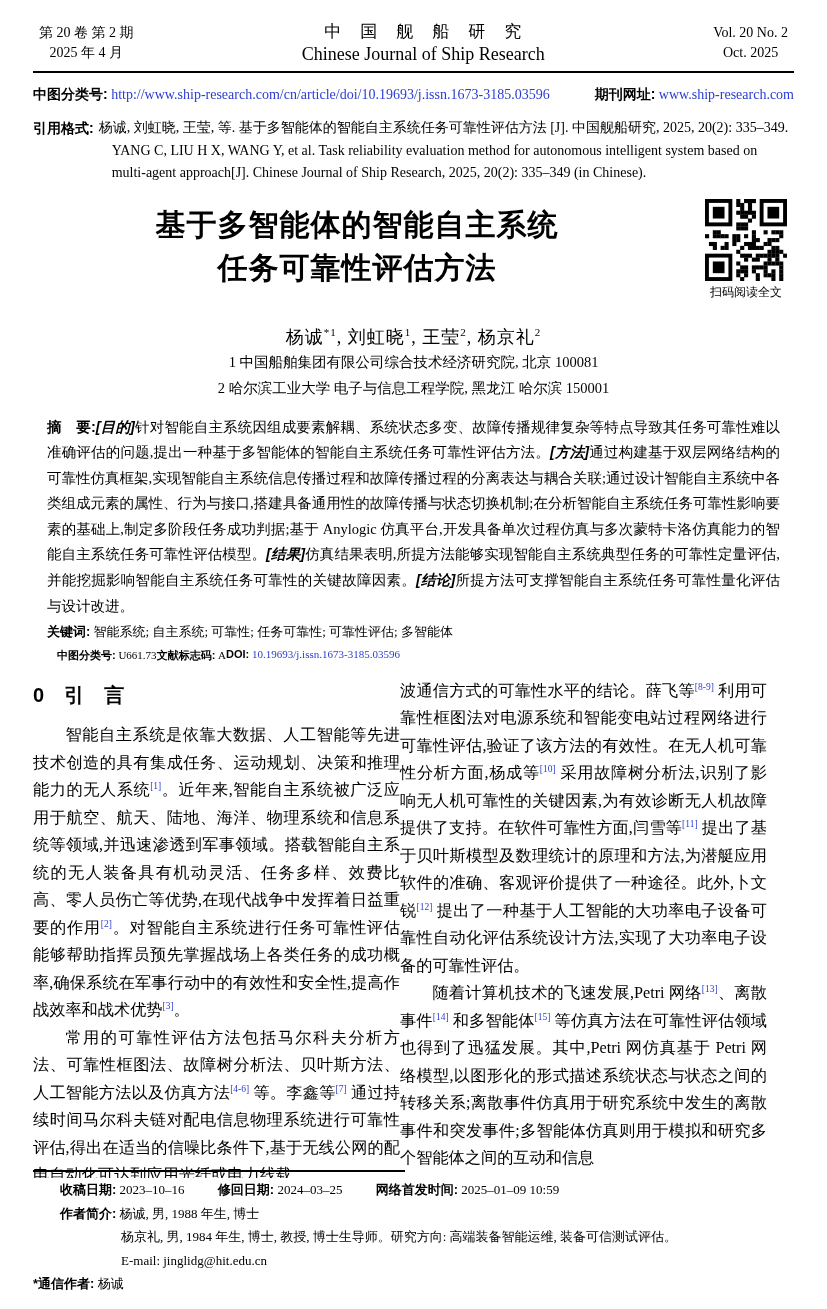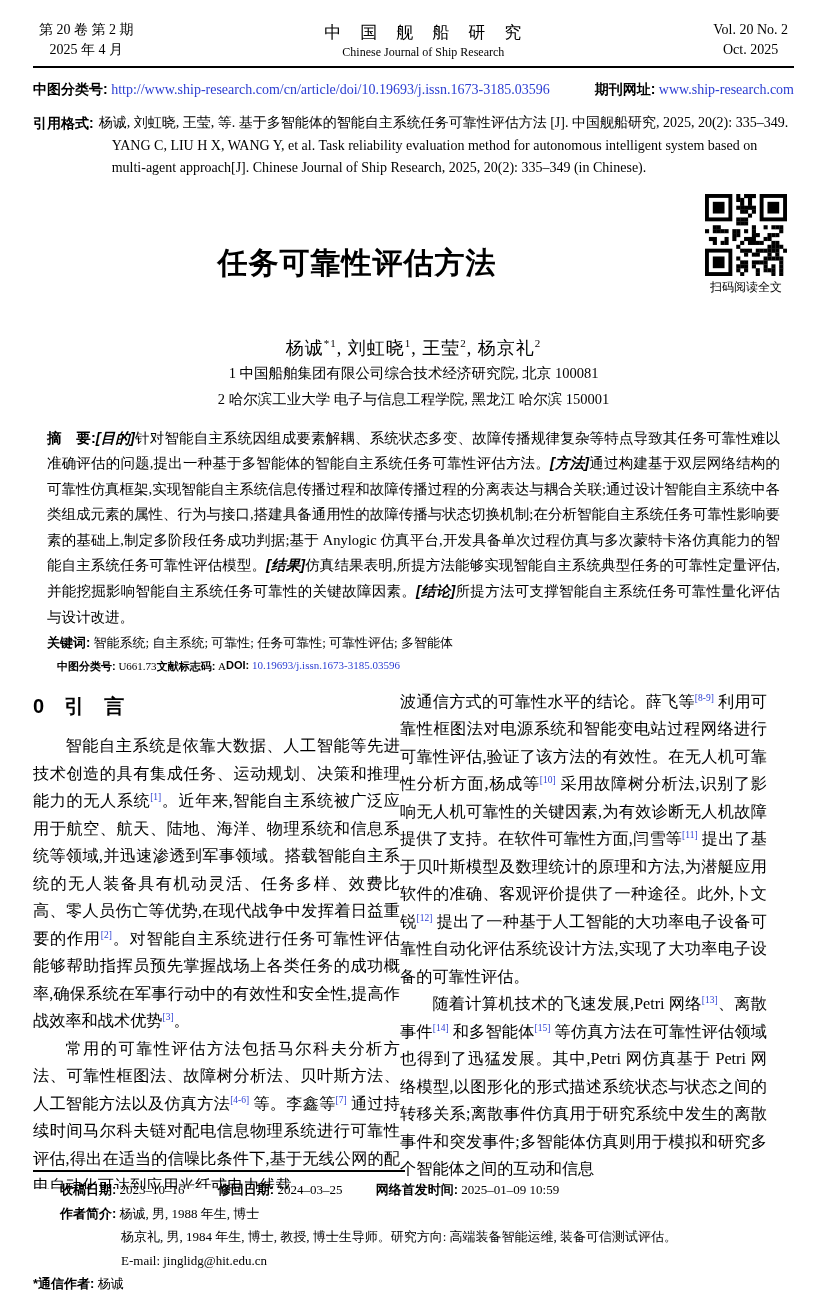--- a/index.html
+++ b/index.html
@@ -11,21 +11,21 @@
     overflow:hidden; position:relative;
   }
   .page { position:relative; width:827px; height:1294px; padding:20px 33px 0; }
   .hei { font-family:"Liberation Sans","DejaVu Sans",sans-serif; font-weight:700; }
 
   
   .masthead { display:flex; justify-content:space-between; align-items:center; padding:0 6px 6px; }
   .mh-side { text-align:center; font-size:14px; line-height:20px; }
   .mh-center { text-align:center; }
   .journal-cn { font-size:17px; letter-spacing:1px; }
-  .journal-en { font-size:12px; margin-top:1px; }
+  .journal-en { font-size:18px; margin-top:1px; }
   .rule { border-top:2.5px solid #000; }
 
   
   .links-row { display:flex; justify-content:space-between; font-size:14px; margin-top:13px; }
   .link { color:var(--link); text-decoration:none; cursor:pointer; }
 
   
   .citation { display:flex; font-size:14px; line-height:22.5px; margin-top:13px; }
   .cit-label { white-space:nowrap; }
   .cit-body { margin-left:5px; }
@@ -34,21 +34,21 @@
   
   .title-wrap { position:relative; margin-top:18px; height:110px; }
   .title { margin:0; width:648px; text-align:center;
     font-family:"Liberation Sans","DejaVu Sans",sans-serif;
     font-size:30px; line-height:43px; font-weight:700; letter-spacing:1px; }
   .qr-box { position:absolute; right:0; top:-4px; width:96px; text-align:center; }
   .qr-box svg { display:block; margin:0 auto; }
   .qr-caption { font-size:12px; margin-top:3px; white-space:nowrap; }
 
   
-  .authors { text-align:center; font-size:18px; margin-top:28px; letter-spacing:1px; }
+  .authors { text-align:center; font-size:18px; margin-top:12px; letter-spacing:1px; }
   .authors sup { font-size:11px; }
   .affil { text-align:center; font-size:14.5px; line-height:26.5px; }
 
   
   .abstract { margin:13px 14px 0; font-size:14.5px; line-height:25.6px; text-align:justify; }
   .tag { font-family:"Liberation Sans","DejaVu Sans",sans-serif; font-style:italic; font-weight:700; }
   .keywords { margin:0 14px; font-size:13px; line-height:25.6px; }
   .meta-row { display:flex; justify-content:flex-start; margin:3px 24px 0; font-size:11px; }
 
   
@@ -103,21 +103,21 @@
     <span class="hei cit-label">引用格式:</span>
     <div class="cit-body">
       <div>杨诚, 刘虹晓, 王莹, 等. 基于多智能体的智能自主系统任务可靠性评估方法 [J]. 中国舰船研究, 2025, 20(2): 335–349.</div>
       <div class="cit-en">YANG C, LIU H X, WANG Y, et al. Task reliability evaluation method for autonomous intelligent system based on</div>
       <div class="cit-en">multi-agent approach[J]. Chinese Journal of Ship Research, 2025, 20(2): 335–349 (in Chinese).</div>
     </div>
   </div>
 
   <div class="title-wrap">
     <h1 class="title">
-      <br>
+      <span>基于多智能体的智能自主系统</span><br>
       <span>任务可靠性评估方法</span>
     </h1>
     <div class="qr-box">
       <svg id="qr-svg" width="82" height="82" viewBox="0 0 82 82">
           <rect x="0" y="0" width="82" height="82" fill="#fff"></rect>
           <rect x="0" y="35.14285714285714" width="4.104761904761904" height="4.104761904761904" fill="#000"></rect>
           <rect x="3.9047619047619047" y="42.95238095238095" width="4.104761904761904" height="4.104761904761904" fill="#000"></rect>
           <rect x="7.809523809523809" y="31.238095238095237" width="4.104761904761904" height="4.104761904761904" fill="#000"></rect>
           <rect x="7.809523809523809" y="35.14285714285714" width="4.104761904761904" height="4.104761904761904" fill="#000"></rect>
           <rect x="7.809523809523809" y="42.95238095238095" width="4.104761904761904" height="4.104761904761904" fill="#000"></rect>

